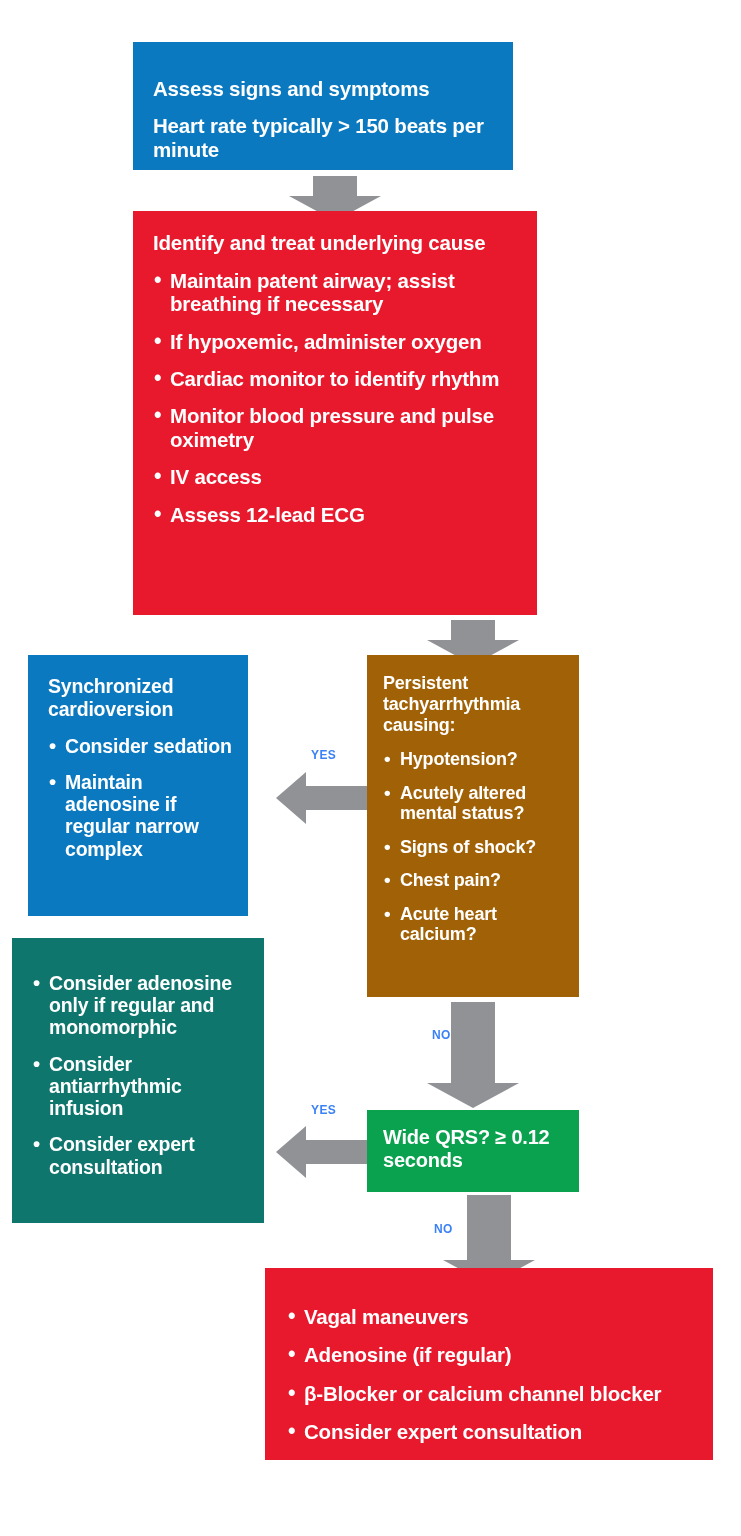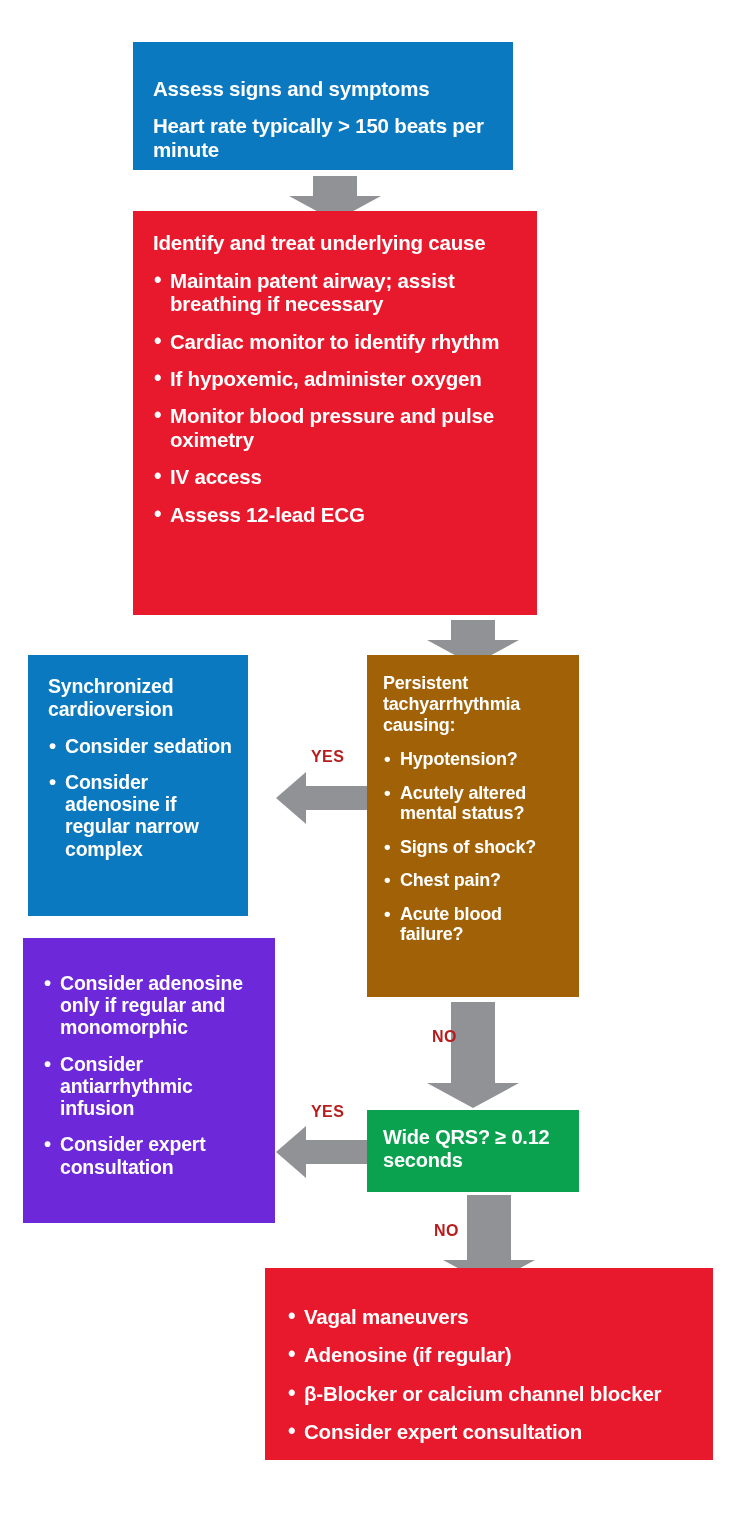--- a/index.html
+++ b/index.html
@@ -84,22 +84,22 @@
   #node-sync {
     left: 28px; top: 655px; width: 220px; height: 261px;
     background: #0b79c0;
     padding: 20px 16px 0 20px;
     font-size: 19.5px;
   }
   #node-sync ul { margin-top: 12px; }
   #node-sync ul li { margin-top: 14px; }
 
   #node-adenosine {
-    left: 23px; top: 938px; width: 252px; height: 285px;
-    background: #6d28d9;
+    left: 12px; top: 938px; width: 252px; height: 285px;
+    background: #0f766e;
     padding: 20px 16px 0 20px;
     font-size: 19.5px;
   }
   #node-adenosine ul li { margin-top: 14px; }
 
   #node-wideqrs {
     left: 367px; top: 1110px; width: 212px; height: 82px;
     background: #0aa14f;
     padding: 16px 4px 0 16px;
     font-size: 20px;
@@ -114,23 +114,23 @@
   #node-vagal ul li { margin-top: 15px; }
 
   
   .arrow {
     position: absolute;
     z-index: 2;
   }
   .arrow svg { display: block; }
   .branch-label {
     position: absolute;
-    color: #b91c1c;
+    color: #3b82f6;
     font-weight: bold;
-    font-size: 16px;
+    font-size: 12px;
     letter-spacing: 0.4px;
     z-index: 4;
     font-family: "Liberation Sans", sans-serif;
   }
 </style>
 </head>
 <body>
 
 <div id="chart">
 
@@ -176,44 +176,44 @@
 
   <div class="node" id="node-assess">
     <p class="title">Assess signs and symptoms</p>
     <p class="title">Heart rate typically &gt; 150 beats per minute</p>
   </div>
 
   <div class="node" id="node-identify">
     <p class="title">Identify and treat underlying cause</p>
     <ul>
       <li>Maintain patent airway; assist breathing if necessary</li>
+      <li>If hypoxemic, administer oxygen</li>
       <li>Cardiac monitor to identify rhythm</li>
-      <li>If hypoxemic, administer oxygen</li>
       <li>Monitor blood pressure and pulse oximetry</li>
       <li>IV access</li>
       <li>Assess 12-lead ECG</li>
     </ul>
   </div>
 
   <div class="node" id="node-persistent">
     <p class="title">Persistent tachyarrhythmia causing:</p>
     <ul>
       <li>Hypotension?</li>
       <li>Acutely altered mental status?</li>
       <li>Signs of shock?</li>
       <li>Chest pain?</li>
-      <li>Acute blood failure?</li>
+      <li>Acute heart calcium?</li>
     </ul>
   </div>
 
   <div class="node" id="node-sync">
     <p class="title">Synchronized cardioversion</p>
     <ul>
       <li>Consider sedation</li>
-      <li>Consider adenosine if regular narrow complex</li>
+      <li>Maintain adenosine if regular narrow complex</li>
     </ul>
   </div>
 
   <div class="node" id="node-adenosine">
     <ul>
       <li>Consider adenosine only if regular and monomorphic</li>
       <li>Consider antiarrhythmic infusion</li>
       <li>Consider expert consultation</li>
     </ul>
   </div>

